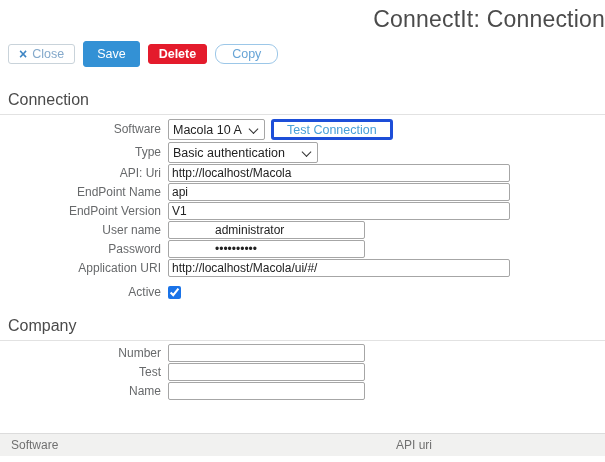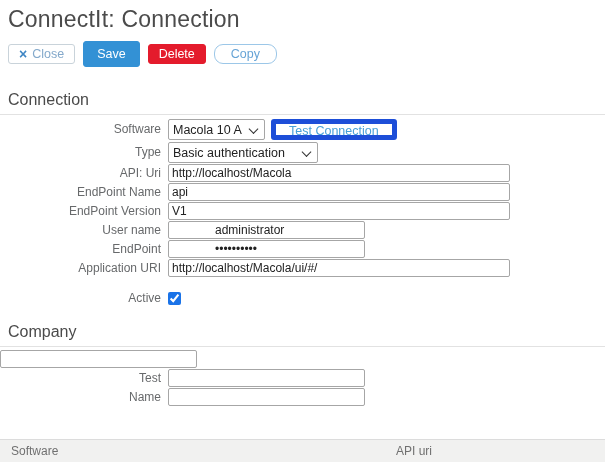--- a/index.html
+++ b/index.html
@@ -14,40 +14,41 @@
   .page { width: 605px; height: 462px; position: relative; }
 
   
   .page-title {
     margin: 6px 0 0 8px;
     font-size: 23px;
     font-weight: 400;
     color: #4b4b4b;
     line-height: 27px;
     letter-spacing: 0.2px;
+    text-align: right;
   }
 
   
   .toolbar { margin: 8px 0 0 8px; display: flex; gap: 8px; align-items: center; }
   .btn {
     height: 20px;
     display: inline-flex; align-items: center; justify-content: center;
     font-family: inherit;
     font-size: 12.5px;
     border-radius: 3px;
     padding: 0 12px;
     cursor: pointer;
     background: #fff;
     border: 1px solid transparent;
     line-height: 18px;
   }
   .btn-close { border-color: #c9d3da; color: #84a9cb; padding: 0 10px; }
   .btn-close .x-icon { color: #3f86c4; font-size: 14px; font-weight: 700; margin-right: 5px; line-height: 1; }
   .btn-save { background: #3391d5; border-color: #3391d5; color: #fff; padding: 12px 13px; }
-  .btn-delete { background: #e41b2c; border-color: #e41b2c; color: #fff; padding: 0 10px; }
+  .btn-delete { background: #e41b2c; border-color: #e41b2c; color: #fff; padding: 0 10px; font-weight: bold; }
   .btn-copy { border-color: #9cc7e8; color: #67a4d6; padding: 0 16px; border-radius: 9px; }
 
   
   .section-title {
     font-size: 16px;
     color: #4a4a4a;
     padding: 24px 0 5px 8px;
     border-bottom: 1px solid #e2e2e2;
     margin-bottom: 3px;
   }
@@ -99,29 +100,29 @@
     padding: 0 22px 0 4px;
   }
   .sel-software { width: 97px; }
   .sel-type { width: 150px; }
 
   .btn-test {
     height: 21px;
     margin-left: 6px;
     padding: 0 13px;
     background: #fff;
-    border: 5px solid #1d4ed8;
+    border: 3px solid #1d4ed8;
     border-radius: 3px;
     color: #47a0d8;
     font-family: inherit;
     font-size: 12.5px;
     cursor: pointer;
   }
 
-  .row.checkrow { height: 16px; margin-top: 13px; }
+  .row.checkrow { height: 16px; margin-top: 7px; }
   .checkbox {
     width: 13px; height: 13px;
     margin: 0;
     accent-color: #1a73e8;
   }
 
   
   .grid-header {
     margin-top: 33px;
     border-top: 1px solid #dcdcdc;
@@ -188,39 +189,40 @@
       <span class="lbl">EndPoint Version</span>
       <input type="text" class="inp wide" value="V1" style="">
     </div>
 
     <div class="row">
       <span class="lbl">User name</span>
       <input type="text" class="inp narrow" value="administrator" style="">
     </div>
 
     <div class="row">
-      <span class="lbl">EndPoint</span>
+      <span class="lbl">Password</span>
       <input type="text" class="inp narrow" value="••••••••••" style="">
     </div>
 
     <div class="row">
       <span class="lbl">Application URI</span>
       <input type="text" class="inp wide" value="http://localhost/Macola/ui/#/" style="">
     </div>
 
     <div class="row checkrow">
       <span class="lbl">Active</span>
       <input type="checkbox" class="checkbox" checked="checked" style="">
     </div>
   </div>
 
   <div class="section">
     <div class="section-title company">Company</div>
 
     <div class="row">
+      <span class="lbl">Number</span>
       <input type="text" class="inp narrow" style="">
     </div>
 
     <div class="row">
       <span class="lbl">Test</span>
       <input type="text" class="inp narrow" style="">
     </div>
 
     <div class="row">
       <span class="lbl">Name</span>

